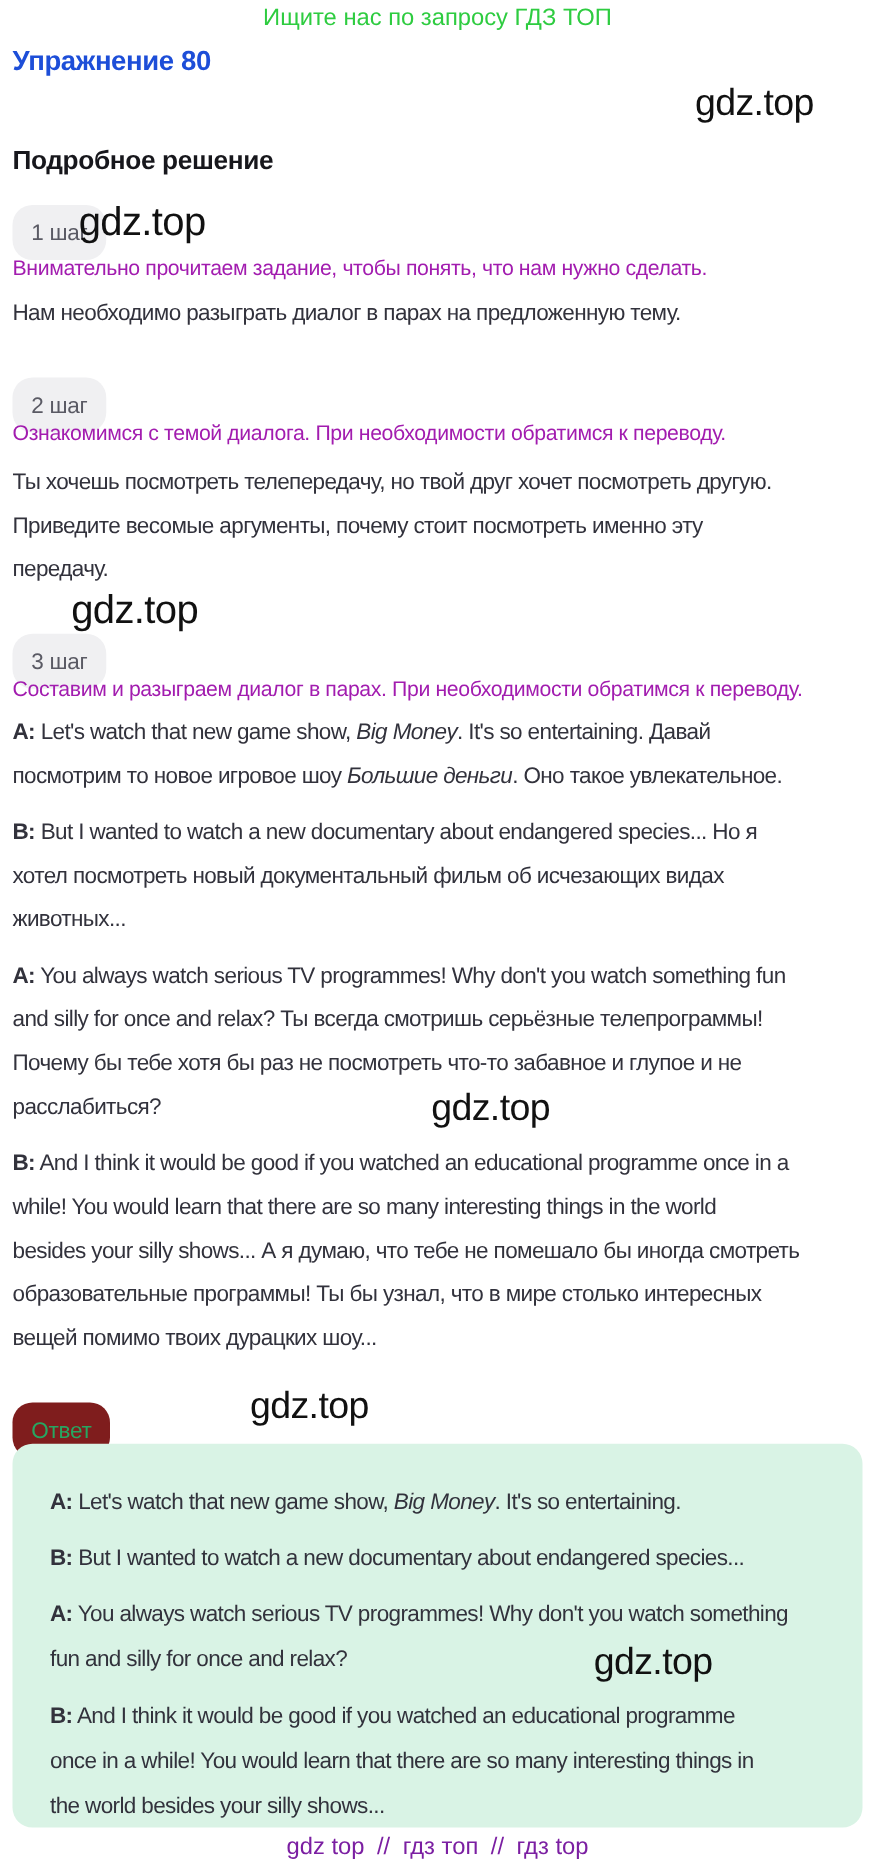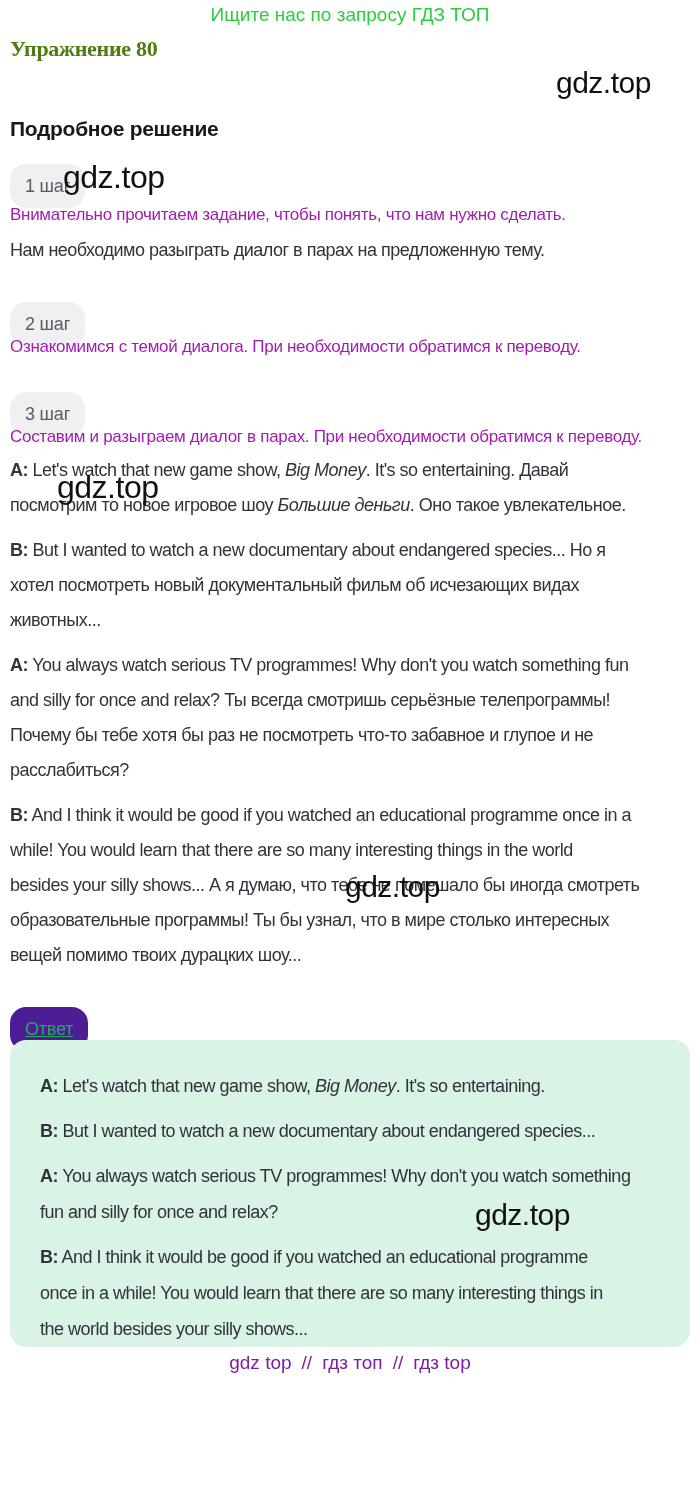--- a/index.html
+++ b/index.html
@@ -9,42 +9,42 @@
     font-family:"Liberation Sans","DejaVu Sans",sans-serif;
     color:#32323c;
   }
   .page { position:relative; width:700px; height:1490px; padding:0 10px; }
 
   
   .promo { margin-top:2px; text-align:center; font-size:19px; line-height:26px; }
   .promo a { color:#2ecc40; text-decoration:none; cursor:pointer;margin-top:45px; }
 
   
-  h1.ex-title { margin-top:8px; font-size:22px; line-height:26px; font-weight:700; color:#4d7c0f; letter-spacing:-0.3px;font-family:Liberation Serif, serif; }
+  h1.ex-title { margin-top:8px; font-size:22px; line-height:26px; font-weight:700; color:#1d4ed8; letter-spacing:-0.3px; }
   h2.sol-title { margin-top:54px; font-size:21px; line-height:26px; font-weight:700; color:#17171c; letter-spacing:-0.3px; }
 
   
   .wm { position:absolute; color:#111; font-size:30px; line-height:34px; letter-spacing:-0.5px; white-space:nowrap; }
   .wm1 { left:556px; top:64px; }
   .wm2 { left:63px;  top:158px; font-size:32px; }
   .wm3 { left:57px;  top:468px; font-size:32px; }
   .wm4 { left:345px; top:868px; }
   .wm5 { left:200px; top:1106px; }
   .wm6 { left:465px; top:158px; } 
 
   
   .badge-row { margin-top:22px; height:28px; }
   .badge-row.r2 { margin-top:34px; }
   .badge-row.r3 { margin-top:34px; }
   .pill {
     display:inline-flex; align-items:center; height:44px; padding:12px 15px;
     background:#f0f0f2; color:#5a5a64; font-size:18px; border-radius:16px;
     letter-spacing:-0.2px;
   }
-  .pill.green { background:#4c1d95; color:#27a661;text-decoration:underline; }
+  .pill.green { background:#7f1d1d; color:#27a661; }
 
   
   .hint { font-size:17px; line-height:22px; color:#a21caf; letter-spacing:-0.3px; }
   .hint.h1s { margin-top:12px; }
   .hint.h2s { margin-top:6px; }
   .hint.h3s { margin-top:6px; }
 
   
   .body-text { font-size:18px; line-height:35px; letter-spacing:-0.5px; white-space:pre-line; }
   .b1 { margin-top:7px; }
@@ -92,20 +92,23 @@
   <div class="badge-row">
     <span class="pill">1 шаг</span>
   </div>
   <div class="hint h1s">Внимательно прочитаем задание, чтобы понять, что нам нужно сделать.</div>
   <div class="body-text b1">Нам необходимо разыграть диалог в парах на предложенную тему.</div>
 
   <div class="badge-row r2">
     <span class="pill">2 шаг</span>
   </div>
   <div class="hint h2s">Ознакомимся с темой диалога. При необходимости обратимся к переводу.</div>
+  <div class="body-text b2">Ты хочешь посмотреть телепередачу, но твой друг хочет посмотреть другую.
+Приведите весомые аргументы, почему стоит посмотреть именно эту
+передачу.</div>
 
   <div class="badge-row r3">
     <span class="pill">3 шаг</span>
   </div>
   <div class="hint h3s">Составим и разыграем диалог в парах. При необходимости обратимся к переводу.</div>
   <div class="dialog">
       <p class="dialog-p"><span class="spk">A:</span><span> Let's watch that new game show, </span><em>Big Money</em><span>. It's so entertaining. Давай
 посмотрим то новое игровое шоу </span><em>Большие деньги</em><span>. Оно такое увлекательное.</span></p>
       <p class="dialog-p"><span class="spk">B:</span><span> But I wanted to watch a new documentary about endangered species... Но я
 хотел посмотреть новый документальный фильм об исчезающих видах

